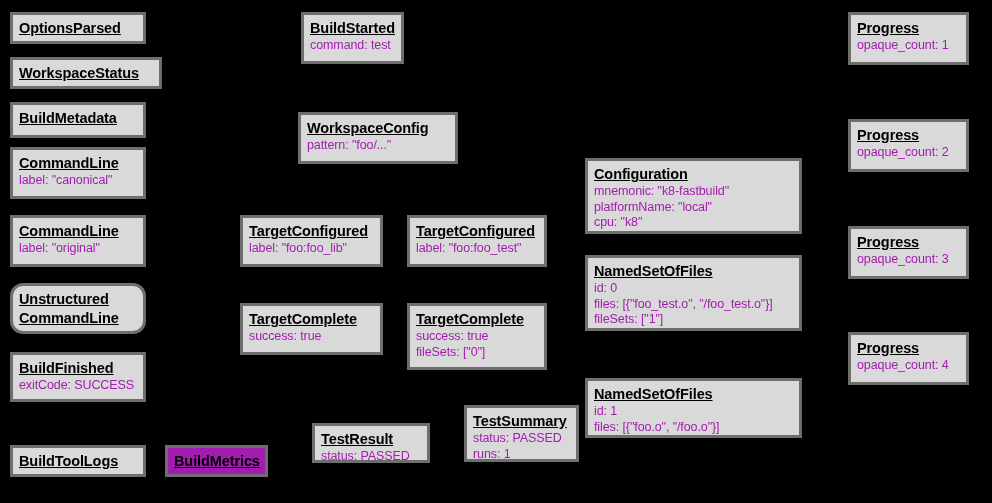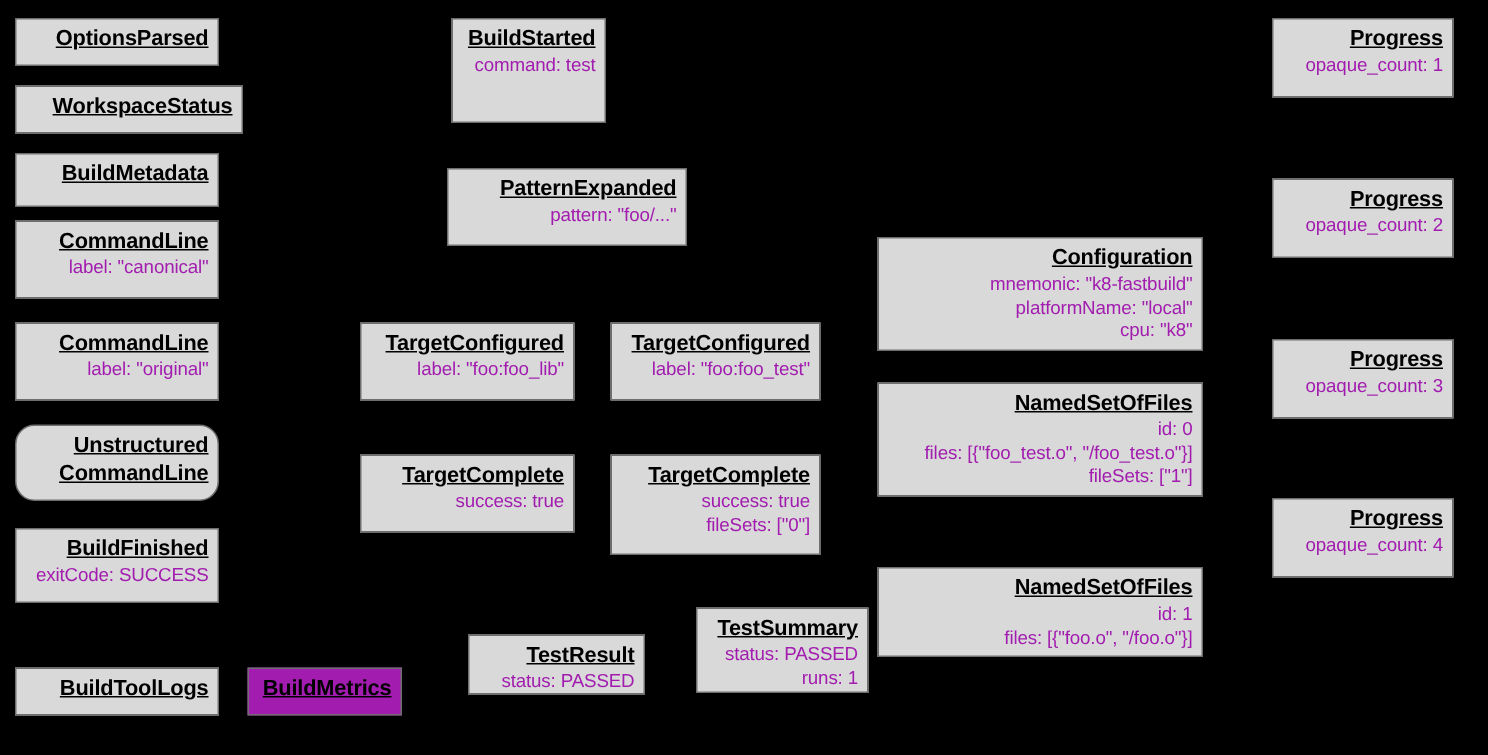--- a/index.html
+++ b/index.html
@@ -14,24 +14,23 @@
     position: relative;
     width: 992px;
     height: 503px;
     background: #000000;
     overflow: hidden;
   }
   .node {
     position: absolute;
     box-sizing: border-box;
     background: #d9d9d9;
-    border: 1px solid #701a75;
+    border: 3px solid #701a75;
     padding: 4px 6px 5px 6px;
     overflow: hidden;
-    text-align: right;
   }
   .node-title {
     display: block;
     font-size: 14.5px;
     font-weight: bold;
     color: #000000;
     text-decoration: underline;
     line-height: 18px;
     white-space: pre-line;
     letter-spacing: -0.1px;
@@ -87,28 +86,28 @@
       <span class="node-fields">
         <span class="node-field">exitCode: SUCCESS</span>
       </span>
     </div>
     <div class="node title-only" style="left: 10px; top: 445px; width: 136px; height: 32px; background: rgb(217, 217, 217); border-color: rgb(110, 110, 110); color: rgb(0, 0, 0);">
       <span class="node-title">BuildToolLogs</span>
     </div>
     <div class="node title-only" style="left: 165px; top: 445px; width: 103px; height: 32px; background: #a21caf; border-color: rgb(110, 110, 110); color: rgb(0, 0, 0);">
       <span class="node-title">BuildMetrics</span>
     </div>
-    <div class="node" style="left: 301px; top: 12px; width: 103px; height: 70px; background: rgb(217, 217, 217); border-color: rgb(110, 110, 110); color: rgb(0, 0, 0);">
+    <div class="node" style="left: 301px; top: 12px; width: 103px; height: 52px; background: rgb(217, 217, 217); border-color: rgb(110, 110, 110); color: rgb(0, 0, 0);">
       <span class="node-title">BuildStarted</span>
       <span class="node-fields">
         <span class="node-field">command: test</span>
       </span>
     </div>
     <div class="node" style="left: 298px; top: 112px; width: 160px; height: 52px; background: rgb(217, 217, 217); border-color: rgb(110, 110, 110); color: rgb(0, 0, 0);">
-      <span class="node-title">PatternExpanded</span>
+      <span class="node-title">WorkspaceConfig</span>
       <span class="node-fields">
         <span class="node-field">pattern: "foo/..."</span>
       </span>
     </div>
     <div class="node" style="left: 240px; top: 215px; width: 143px; height: 52px; background: rgb(217, 217, 217); border-color: rgb(110, 110, 110); color: rgb(0, 0, 0);">
       <span class="node-title">TargetConfigured</span>
       <span class="node-fields">
         <span class="node-field">label: "foo:foo_lib"</span>
       </span>
     </div>

